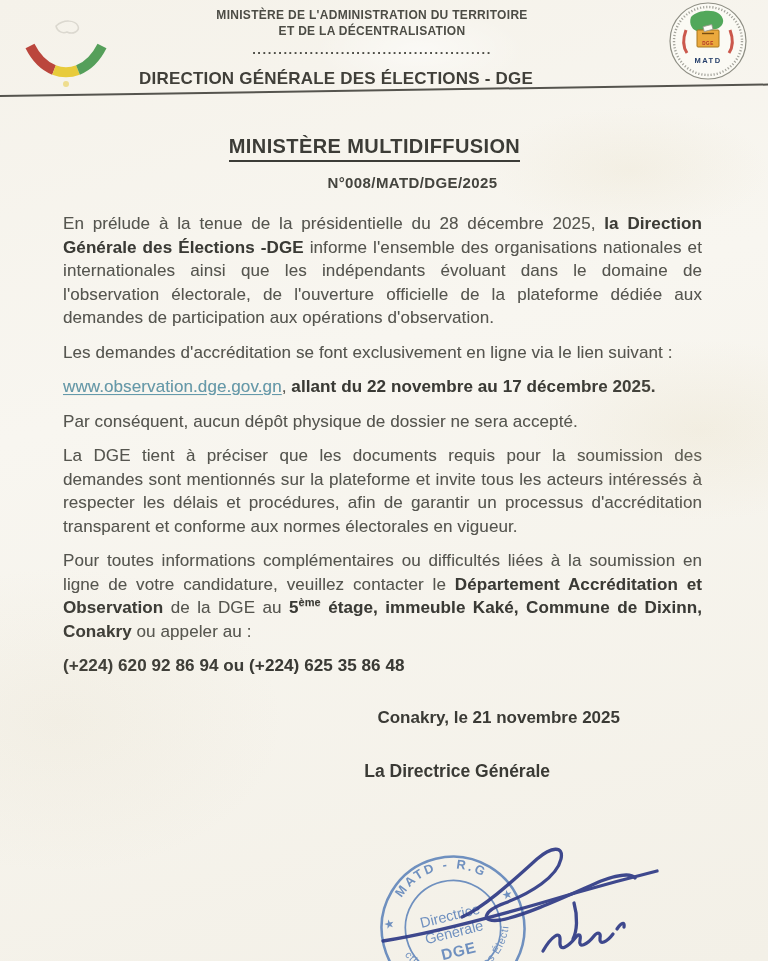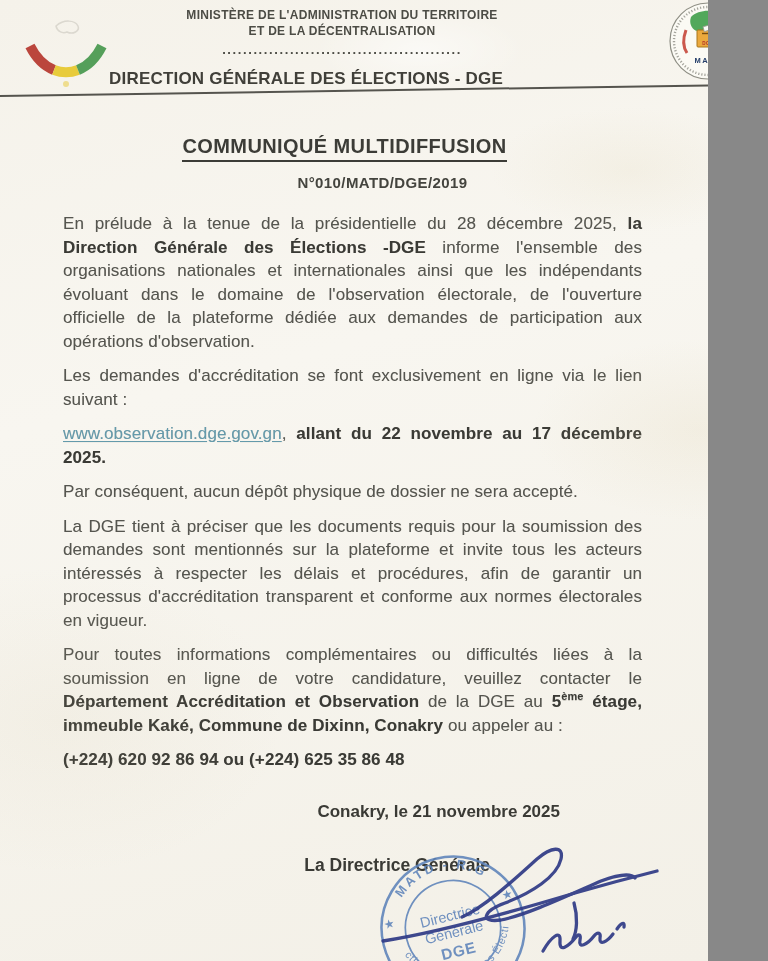--- a/index.html
+++ b/index.html
@@ -1,17 +1,17 @@
 <!DOCTYPE html>
 <html><head>
 <meta charset="utf-8">
 <style>
   html,body{margin:0;padding:0;background:#888;}
   .page{
-    position:relative;width:708px;height:961px;overflow:hidden;
+    position:relative;width:768px;height:961px;overflow:hidden;
     background:linear-gradient(165deg,#f5f2ea 0%,#f8f6f0 38%,#f3f0e7 100%);
     font-family:"Liberation Sans",sans-serif;color:#4a4a44;
   }
   .page::before{
     content:"";position:absolute;inset:0;pointer-events:none;
     background:
       radial-gradient(ellipse 200px 90px at 630px 170px,rgba(213,196,150,.12),transparent 70%),
       radial-gradient(ellipse 240px 130px at 700px 430px,rgba(213,196,150,.14),transparent 70%),
       radial-gradient(ellipse 320px 220px at 60px 720px,rgba(203,188,148,.09),transparent 70%),
       radial-gradient(ellipse 150px 60px at 420px 50px,rgba(255,255,255,.5),transparent 70%);
@@ -84,23 +84,23 @@
         <text x="41" y="63" font-size="7.5" font-weight="bold" fill="#27406b" text-anchor="middle" letter-spacing="1.5">MATD</text>
       </svg>
     </div>
 
     <div class="header-rule"></div>
   </div>
 
   <div class="body-text">
 
     <div class="doc-title">
-      <span>COMMUNIQUÉ MULTIDIFFUSION</span>
+      <span>MINISTÈRE MULTIDIFFUSION</span>
     </div>
-    <div class="doc-ref">N°010/MATD/DGE/2019</div>
+    <div class="doc-ref">N°008/MATD/DGE/2025</div>
 
     <div style="margin-top:21px;"></div>
 
     <p><span>En prélude à la tenue de la présidentielle du 28 décembre 2025, </span><b>la Direction Générale des Élections -DGE</b><span> informe l'ensemble des organisations nationales et internationales ainsi que les indépendants évoluant dans le domaine de l'observation électorale, de l'ouverture officielle de la plateforme dédiée aux demandes de participation aux opérations d'observation.</span></p>
 
     <p>Les demandes d'accréditation se font exclusivement en ligne via le lien suivant :</p>
 
     <p><a href="#" class="doc-link">www.observation.dge.gov.gn</a><span>, </span><b>allant du 22 novembre au 17 décembre 2025.</b></p>
 
     <p>Par conséquent, aucun dépôt physique de dossier ne sera accepté.</p>

